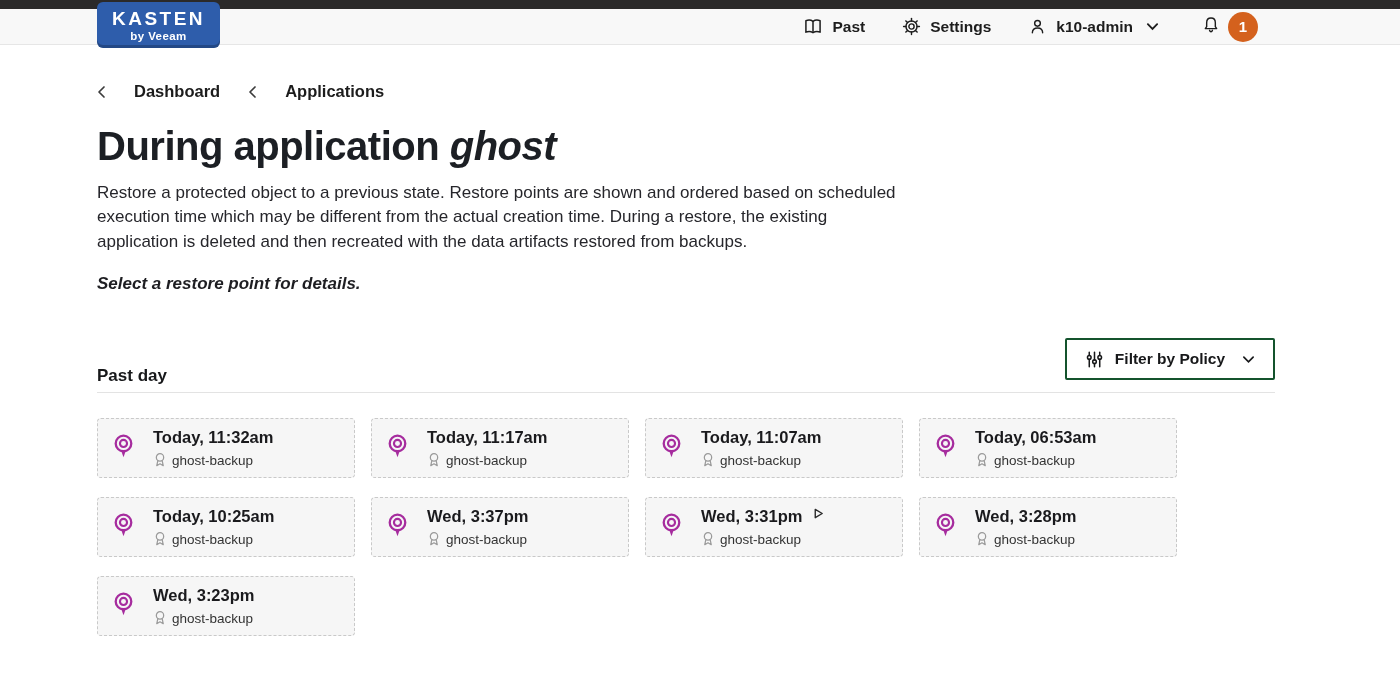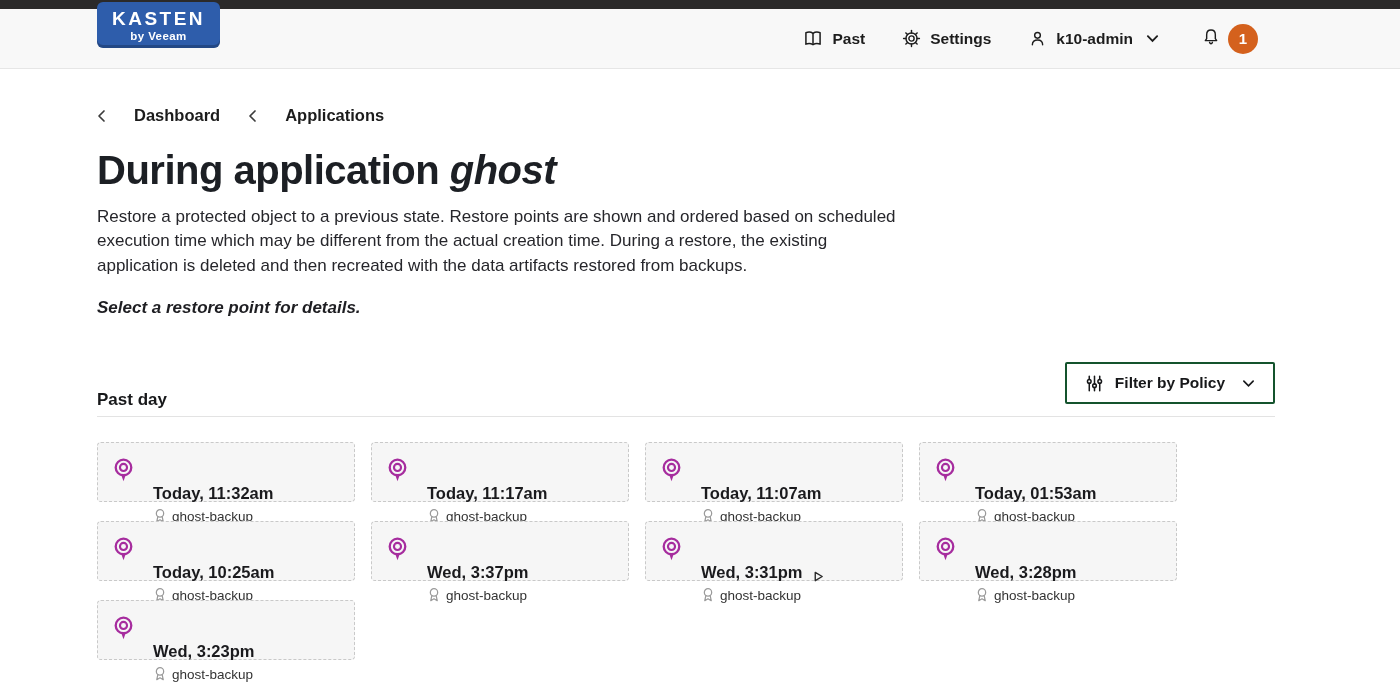--- a/index.html
+++ b/index.html
@@ -1,21 +1,21 @@
 <!DOCTYPE html>
 <html style="--accent-pin: #a62c9e; --badge-orange: #d4611d; --logo-blue: #2e5dab; --top-strip: #2b2a2a;"><head>
 <meta charset="utf-8">
 <style>
   * { margin:0; padding:0; box-sizing:border-box; }
   html,body { width:1400px; height:693px; overflow:hidden; background:#fff;
     font-family:"Liberation Sans", sans-serif; color:#1d1d1d; }
 
   .top-strip { height:9px; background:var(--top-strip,#2b2a2a); width:100%; }
 
-  .header { height:60px; background:#f8f8f8; border-bottom:1px solid #e6e6e6;
+  .header { height:36px; background:#f8f8f8; border-bottom:1px solid #e6e6e6;
     display:flex; align-items:center; justify-content:flex-end; padding-right:142px;
     position:relative; }
 
   .logo { position:absolute; left:97px; top:-7px; width:123px; height:46px;
     background:var(--logo-blue,#2e5dab); border-radius:6px;
     box-shadow: inset 0 -3px 0 rgba(0,0,0,0.22);
     display:flex; flex-direction:column; align-items:center; justify-content:center;
     color:#fff; cursor:pointer; }
   .logo-kasten { font-size:19px; font-weight:700; letter-spacing:2.5px; line-height:1; }
   .logo-veeam { font-size:11.5px; font-weight:600; letter-spacing:0.4px; margin-top:2px; }
@@ -55,21 +55,21 @@
     font-size:15.5px; font-weight:700; color:#17181a; cursor:pointer; }
   .filter-btn svg { display:block; }
   .filter-chev { margin-left:6px; }
 
   .grid { margin-top:25px; display:grid; grid-template-columns:repeat(4,258px);
     column-gap:16px; row-gap:19px; }
 
   .card { height:60px; background:#f6f6f6; border:1px dashed #c9c9c9; border-radius:4px;
     display:flex; padding:9px 8px 0 14px; cursor:pointer; }
   .pin-wrap { width:41px; padding-top:4px; color:var(--accent-pin,#a62c9e); }
-  .card-time-row { display:flex; align-items:flex-end; gap:10px;margin-top:32px; }
+  .card-time-row { display:flex; align-items:flex-start; gap:10px; }
   .card-time { font-size:16.5px; font-weight:700; color:#1a1a1d; line-height:1.2; }
   .play { display:flex; align-items:center; color:#2b2b2b; }
   .card-policy { margin-top:4px; display:flex; align-items:center; gap:5px;
     font-size:13.5px; color:#333; }
   .ribbon { display:flex; align-items:center; color:#9a9a9a; }
 </style>
 </head>
 <body>
 
 <div class="top-strip"></div>
@@ -261,21 +261,21 @@
   <div class="card">
     <div class="pin-wrap">
       <svg width="23" height="30" viewBox="0 0 26 32" fill="none">
         <circle cx="13" cy="12" r="8.8" stroke="currentColor" stroke-width="2.6"></circle>
         <circle cx="13" cy="12" r="4" stroke="currentColor" stroke-width="2.4"></circle>
         <path d="M10.8 21.3 L15.2 21.3 L13 27.6 Z" fill="currentColor"></path>
       </svg>
     </div>
     <div class="card-body">
       <div class="card-time-row">
-        <span class="card-time">Today, 01:53am</span>
+        <span class="card-time">Today, 06:53am</span>
 
       </div>
       <div class="card-policy">
         <span class="ribbon">
           <svg width="14" height="16" viewBox="0 0 16 18" fill="none" stroke="currentColor" stroke-width="1.4" stroke-linejoin="round">
             <circle cx="8" cy="6" r="4.2"></circle>
             <path d="M5.6 9.5 L4.3 15.5 L8 13.3 L11.7 15.5 L10.4 9.5"></path>
           </svg>
         </span>
         <span>ghost-backup</span>

